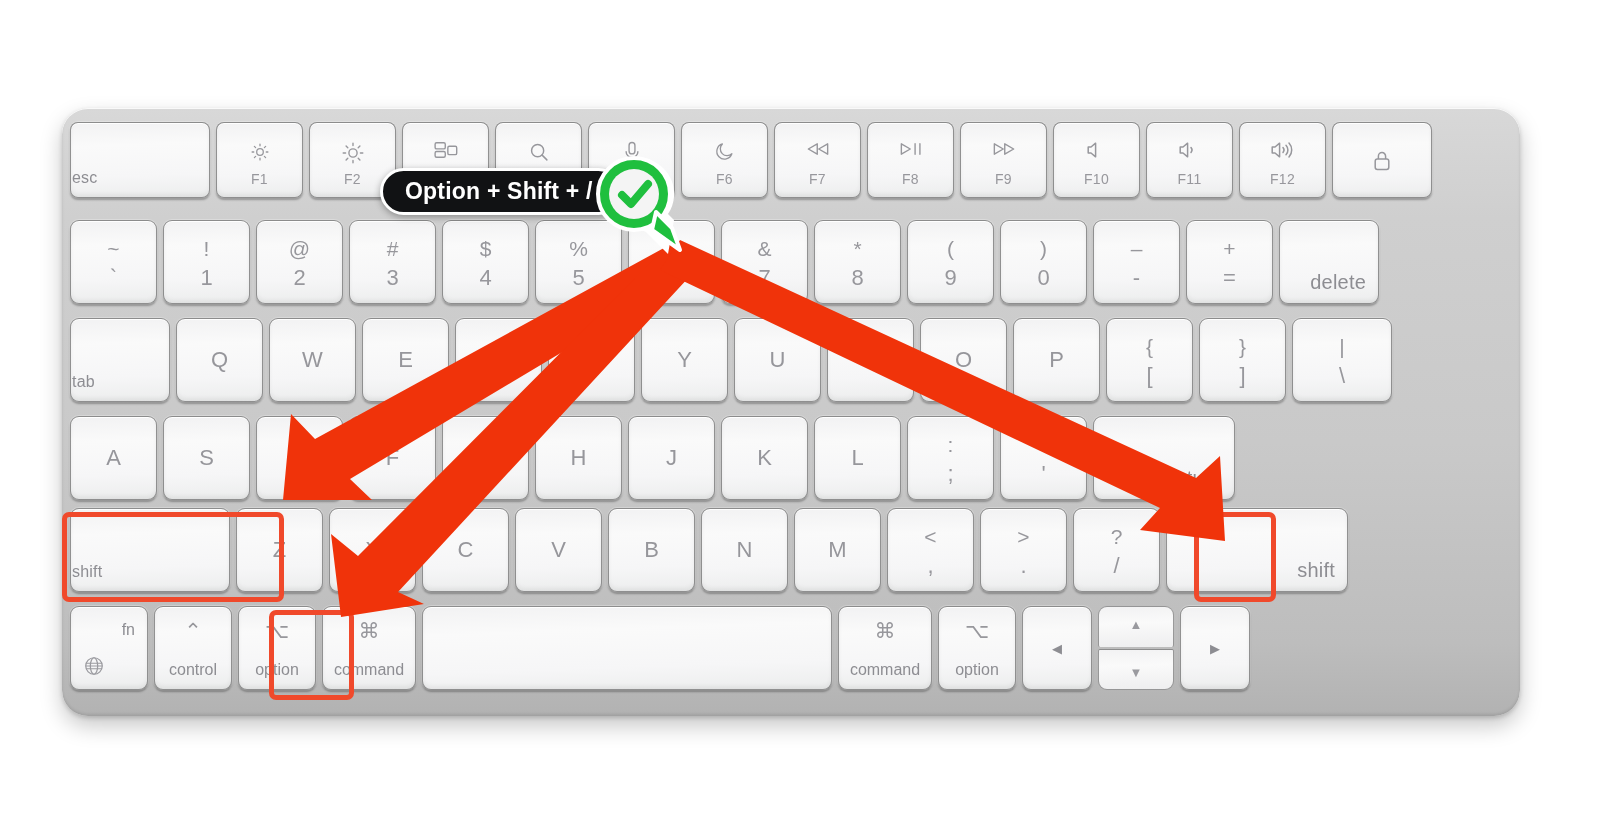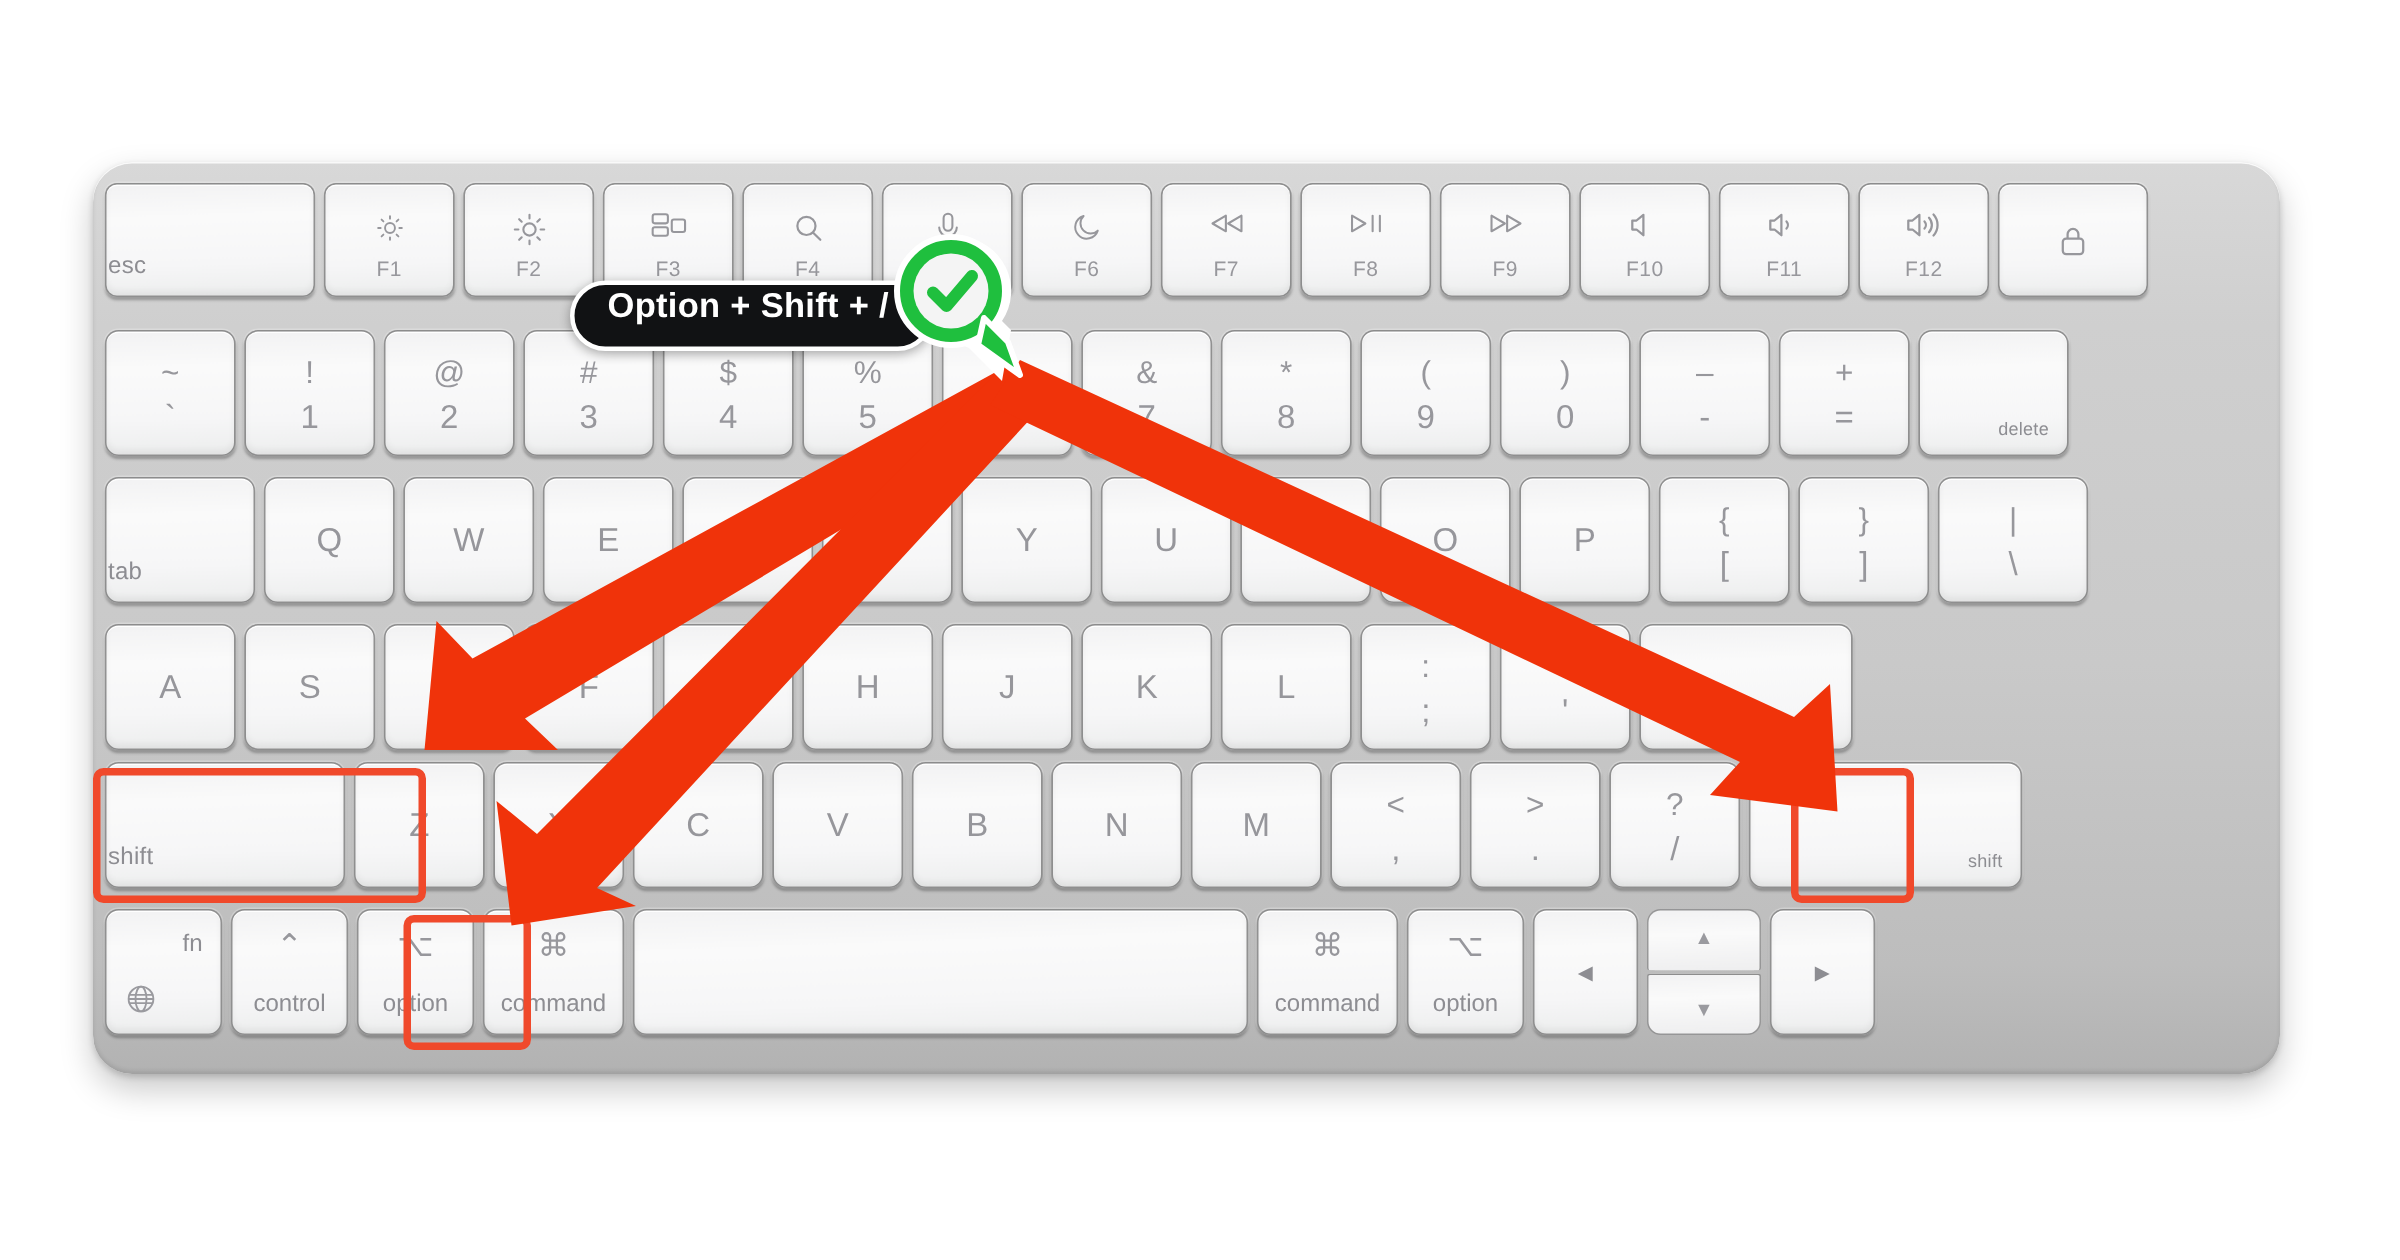--- a/index.html
+++ b/index.html
@@ -65,21 +65,21 @@
     white-space:nowrap;
   }
   
   .key .center{
     position:absolute;left:0;right:0;top:50%;transform:translateY(-50%);
     text-align:center;font-size:22px;color:#96969b;
   }
   
   .key .bl{left:1px;bottom:11px;font-size:16px;}
   
-  .key .br{right:12px;bottom:11px;font-size:12px;}
+  .key .br{right:12px;bottom:11px;font-size:20px;}
   
   .key .ficon{
     position:absolute;left:0;right:0;top:18px;text-align:center;
     font-size:19px;color:#97979c;line-height:1;
   }
   .key .fcap{
     position:absolute;left:0;right:0;bottom:11px;text-align:center;
     font-size:14px;color:#97979c;line-height:1;letter-spacing:.3px;
   }
   
@@ -148,24 +148,24 @@
     pointer-events:none;
     z-index:40;
   }
 
   
   .arrows{position:absolute;left:0;top:0;width:1600px;height:840px;z-index:45;pointer-events:none;}
 
   
   .tooltip{
     position:absolute;
-    left:380px; top:187px;
+    left:380px; top:168px;
     height:47px;
     padding:0 26px 0 22px;
-    display:flex;align-items:flex-start;
+    display:flex;align-items:center;
     background:#111214;
     color:#ffffff;
     font-size:23px;
     font-weight:bold;
     border-radius:24px;
     border:3px solid #ffffff;
     box-shadow:0 2px 7px rgba(0,0,0,.33);
     box-sizing:border-box;
     white-space:nowrap;
     z-index:60;

